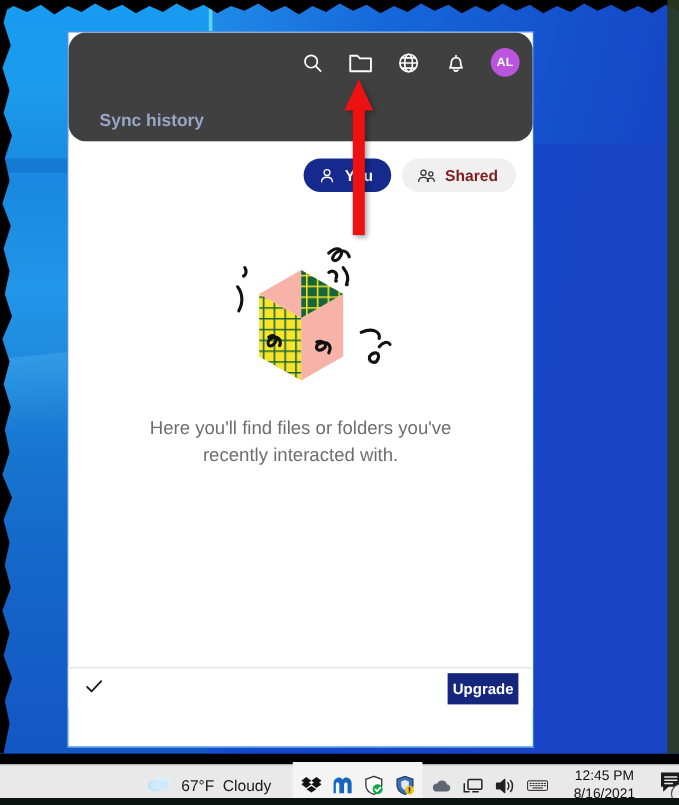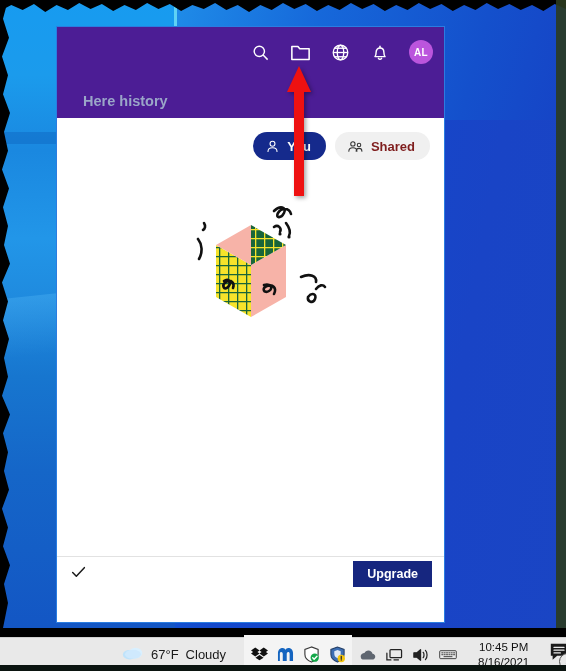--- a/index.html
+++ b/index.html
@@ -131,21 +131,22 @@
     height: 597px;
     background: #fff;
     border: 1px solid #2a7de1;
     box-sizing: border-box;
     overflow: hidden;
   }
 
   #app-header {
     position: relative;
     height: 91px;
-    background: #4c1d95;
+    background: #404040;
+    border-radius: 15px;
   }
   #header-icons {
     position: absolute;
     right: 11px;
     top: 13px;
     display: flex;
     align-items: center;
     gap: 18px;
   }
   .hicon {
@@ -265,21 +266,21 @@
     font-size: 12.5px;
     color: #333;
   }
   #upgrade-btn {
     margin-left: auto;
     background: #16267f;
     color: #fff;
     border: none;
     font-size: 12.5px;
     font-weight: bold;
-    padding: 6px 14px;
+    padding: 6px 4px;
     cursor: pointer;
     font-family: "Liberation Sans", sans-serif;
   }
 
   
   #annot-arrow {
     position: absolute;
     left: 286px;
     top: 66px;
     width: 26px;
@@ -409,21 +410,21 @@
             <line x1="11" y1="4.2" x2="11" y2="6.2" stroke-linecap="round"></line>
           </svg>
         </div>
         <div id="avatar">
           <span>AL</span>
         </div>
       </div>
 
       <div id="tabs">
         <div class="tab">
-          <span>Here history</span>
+          <span>Sync history</span>
         </div>
       </div>
     </div>
 
     <div id="app-body">
 
       <div id="filter-row">
         <button class="pill primary">
           <span>
             <svg width="15" height="15" viewBox="0 0 22 22" fill="none" stroke="#ffffff" stroke-width="1.6">
@@ -486,20 +487,21 @@
 
               <path d="M108 92c6-2 10 3 5 6s-8-3-2-5 10 2 7 8"></path>
 
               <path d="M145 84c9-4 16-1 15 5"></path>
               <path d="M152 104c4-5 9-3 7 2s-8 3-7-2"></path>
               <path d="M160 96c3-4 7-5 9-2"></path>
             </g>
           </svg>
         </div>
 
+        <div id="empty-text">Here you'll find files or folders you've recently interacted with.</div>
       </div>
 
       <div id="app-footer">
         <div id="sync-status">
           <span>
             <svg width="15" height="14" viewBox="0 0 18 16" fill="none" stroke="#1a1a1a" stroke-width="1.8" stroke-linecap="round" stroke-linejoin="round">
               <path d="M2 8.6 6.4 13 16 2.8"></path>
             </svg>
           </span>
         </div>
@@ -581,21 +583,21 @@
       <div class="tray-icon">
         <svg width="22" height="15" viewBox="0 0 26 16" fill="none" stroke="#222" stroke-width="1.2">
           <rect x="1" y="2.5" width="24" height="11.5" rx="1.4"></rect>
           <path d="M4 5.6h1.6M7.4 5.6H9M10.8 5.6h1.6M14.2 5.6h1.6M17.6 5.6h1.6M21 5.6h1.6
                    M4 8.3h1.6M7.4 8.3H9M10.8 8.3h1.6M14.2 8.3h1.6M17.6 8.3h1.6M21 8.3h1.6
                    M7.2 11.1h11.6" stroke-linecap="round"></path>
         </svg>
       </div>
 
       <div id="clock">
-        <div>10:45 PM</div>
+        <div>12:45 PM</div>
         <div>8/16/2021</div>
       </div>
 
       <div id="notif">
         <svg width="22" height="20" viewBox="0 0 24 22">
           <path d="M3 2h18v13H10l-5 4.5V15H3z" fill="#1a1a1a"></path>
           <path d="M6.5 6h11M6.5 9h11M6.5 12h7" stroke="#e9e9e9" stroke-width="1.4" stroke-linecap="round"></path>
         </svg>
         <div id="notif-badge">1</div>
       </div>

